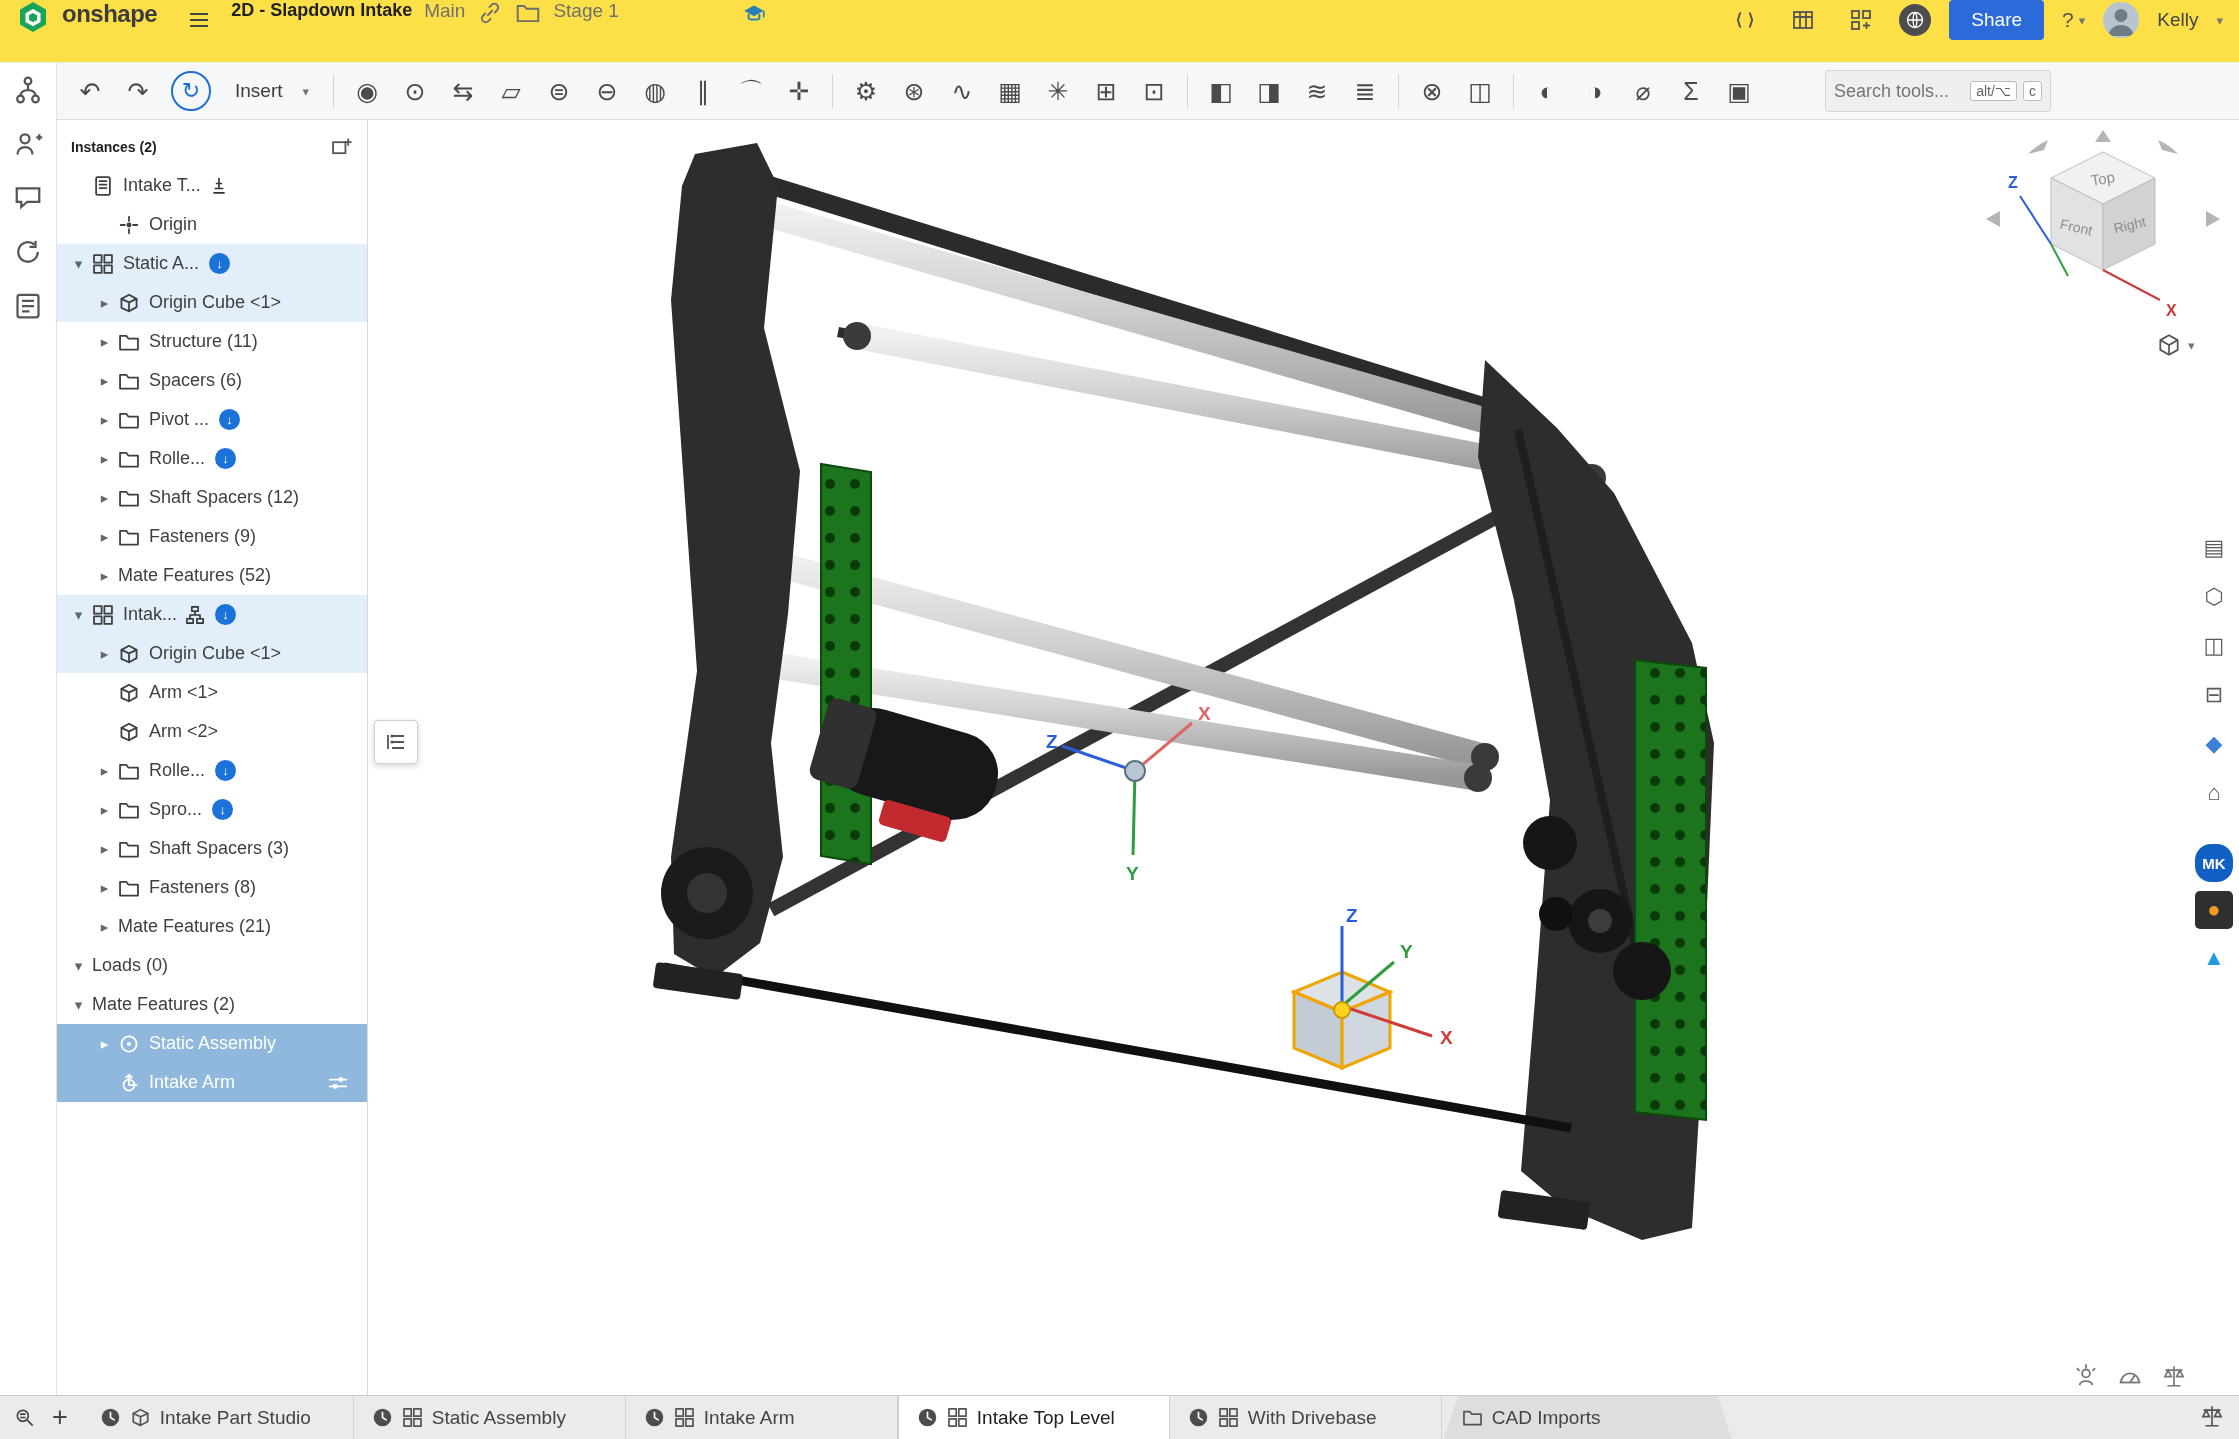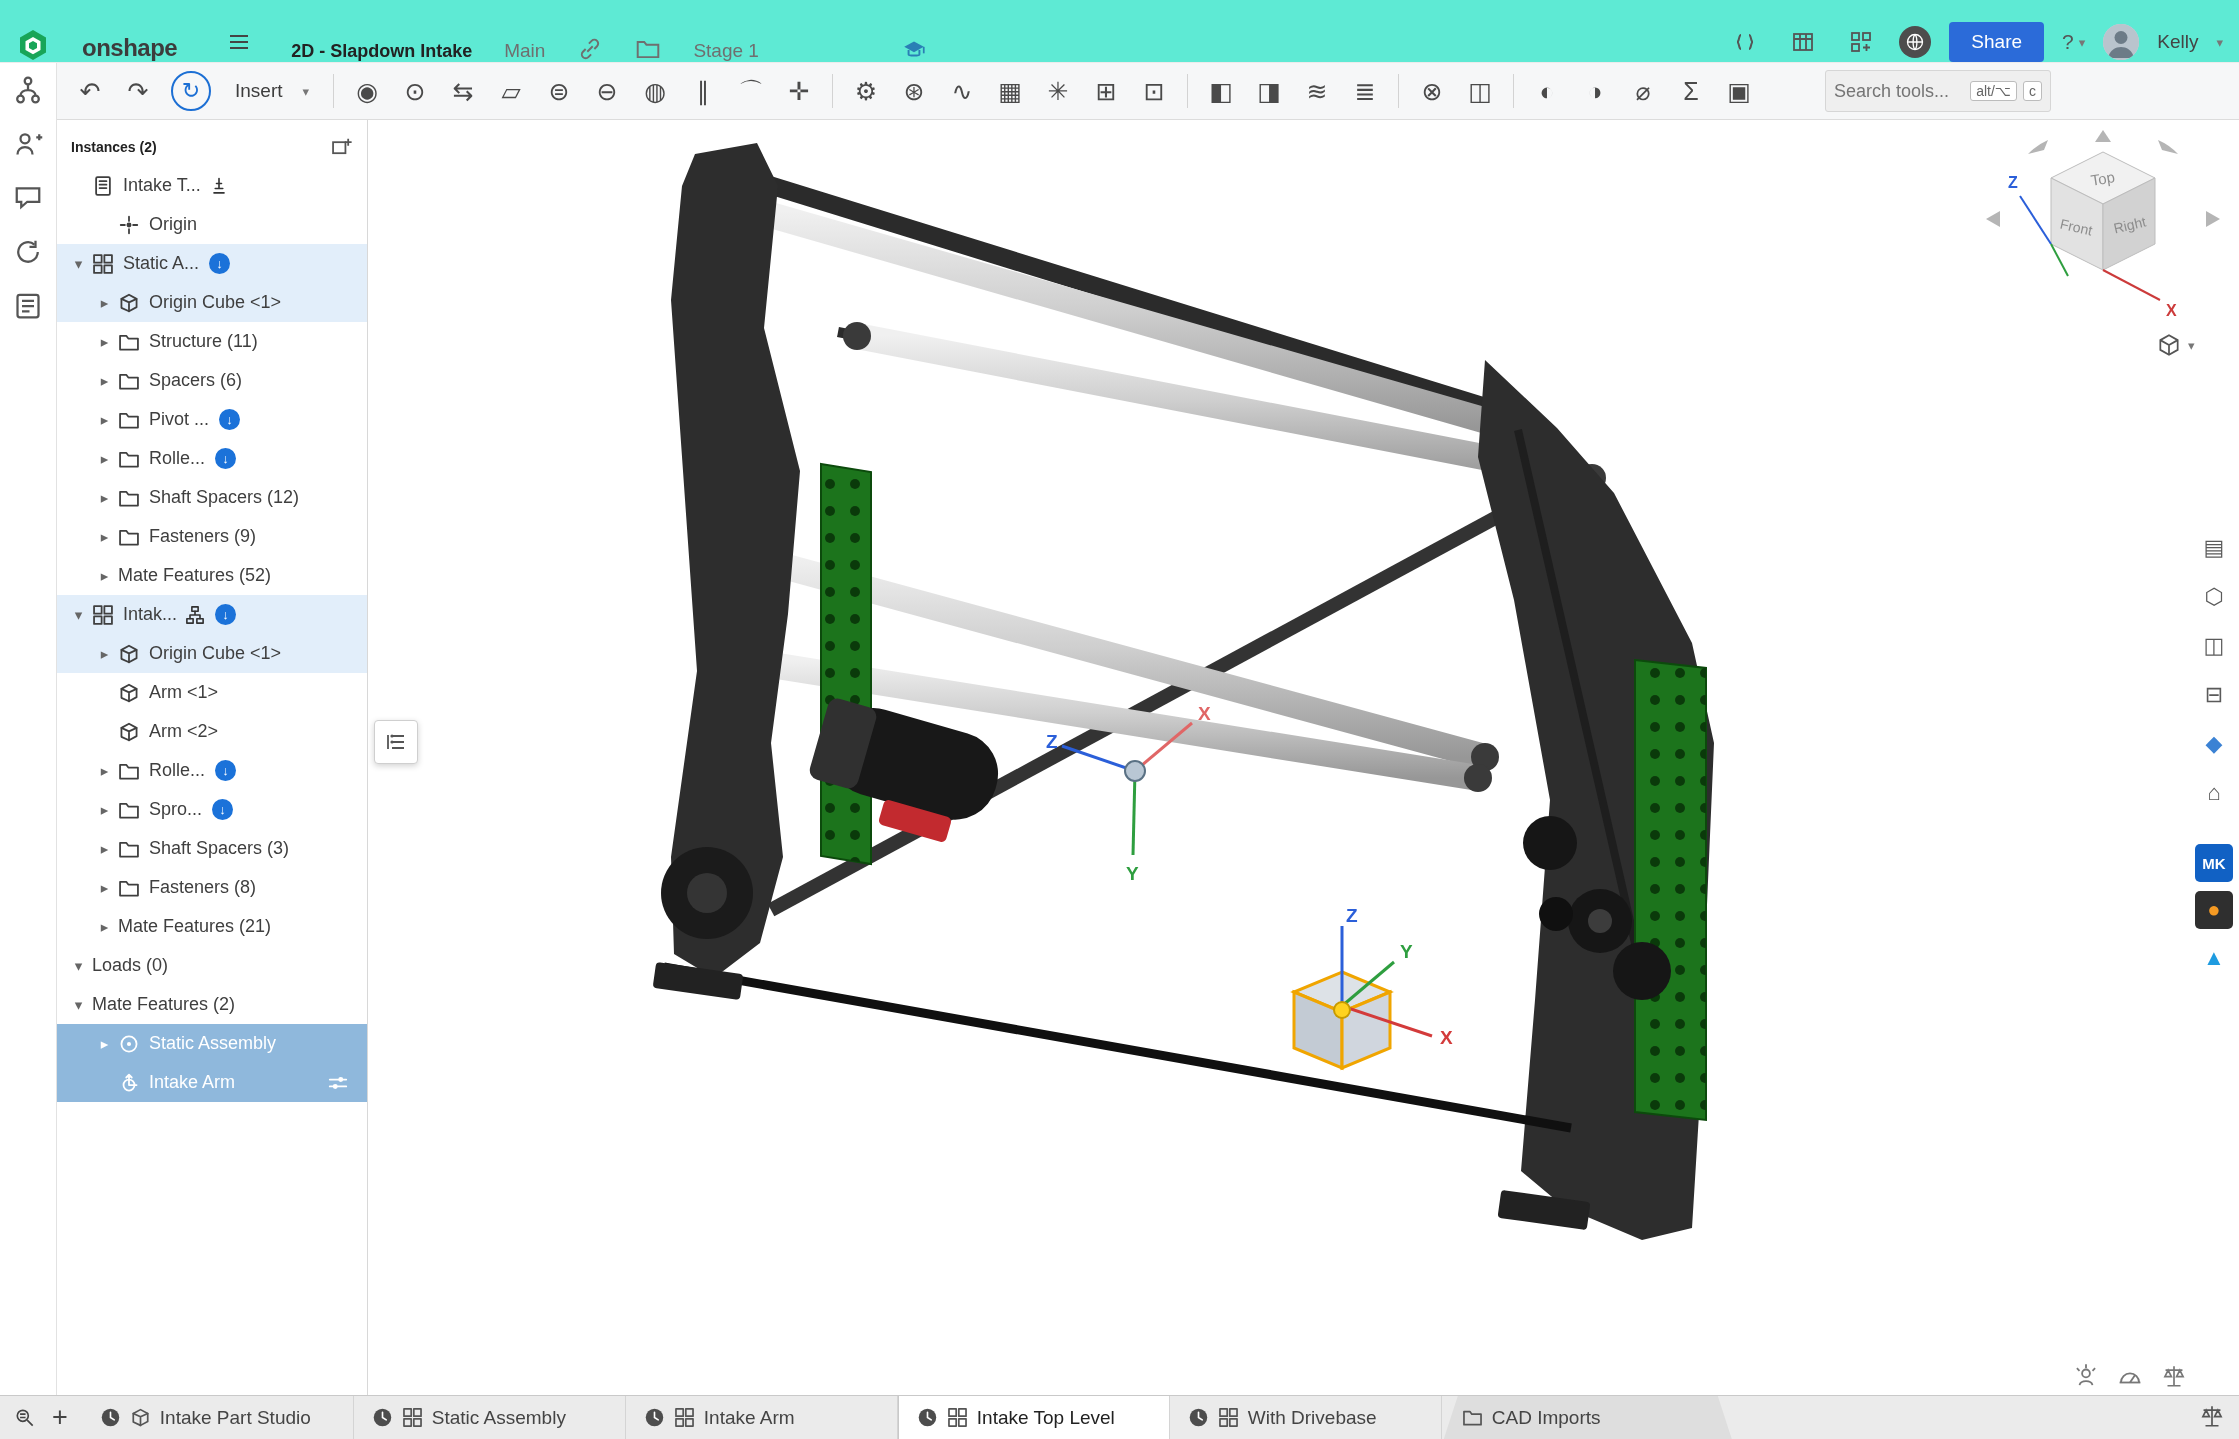--- a/index.html
+++ b/index.html
@@ -1,19 +1,19 @@
 <!DOCTYPE html>
 <html><head>
 <meta charset="utf-8">
 <style>
   *{margin:0;padding:0;box-sizing:border-box}
   html,body{width:2239px;height:1439px;overflow:hidden;font-family:"Liberation Sans",sans-serif;background:#fff;color:#333}
   .app{width:2239px;height:1439px;display:flex;flex-direction:column}
   
-  .header{height:63px;display:flex;align-items:flex-end;padding:0 16px;gap:32px;background:#5eead4;border-bottom:1px solid #ececec}
+  .header{height:63px;display:flex;align-items:flex-start;padding:0 16px;gap:12px;background:#fde047;border-bottom:1px solid #ececec}
   .logo-mark{width:34px;height:34px}
   .wordmark{font-size:24px;font-weight:700;color:#3c3c3c;letter-spacing:-.5px;margin-right:10px}
   .hbtn{width:40px;height:40px;display:flex;align-items:center;justify-content:center;border-radius:4px;color:#4d4d4d;cursor:pointer}
   .hbtn svg{width:24px;height:24px}
   .title{font-size:18px;font-weight:700;color:#222;white-space:nowrap}
   .muted{font-size:19px;color:#6f6f6f;white-space:nowrap}
   .hicon{width:26px;height:26px;color:#6f6f6f}
   .hicon svg,.hicon{display:block}
   .header-right{margin-left:auto;display:flex;align-items:center;gap:18px}
   .share{background:#2b6bd9;color:#fff;font-size:19px;padding:9px 22px;border-radius:4px;cursor:pointer;border:none}
@@ -588,21 +588,21 @@
             <span class="caret" data-interactable="false">▾</span>
           </div>
 
           <div class="right-rail" data-interactable="false">
               <div class="rail-btn" data-interactable="true">▤</div>
               <div class="rail-btn" data-interactable="true">⬡</div>
               <div class="rail-btn" data-interactable="true">◫</div>
               <div class="rail-btn" data-interactable="true">⊟</div>
               <div class="rail-btn" data-interactable="true" style="color: rgb(59, 130, 212);">◆</div>
               <div class="rail-btn" data-interactable="true">⌂</div>
-              <div class="rail-btn boxed gap" data-interactable="true" style="background: rgb(17, 97, 196); color: rgb(255, 255, 255); width: 38px; height: 38px;">MK</div>
+              <div class="rail-btn boxed gap" data-interactable="true" style="background: rgb(17, 97, 196); color: rgb(255, 255, 255); width: 38px; height: 38px; border-radius: 16px;">MK</div>
               <div class="rail-btn" data-interactable="true" style="background: rgb(47, 47, 47); color: rgb(245, 154, 35); width: 38px; height: 38px;">●</div>
               <div class="rail-btn" data-interactable="true" style="color: rgb(30, 155, 224);">▲</div>
             </div>
 
           <div class="corner-tools" data-interactable="false">
             <span class="cico" data-interactable="true">
               <svg viewBox="0 0 20 20" fill="none" stroke="currentColor" stroke-width="1.4">
                   <circle cx="10" cy="8" r="3"></circle>
                   <path d="M5 17c1-4 9-4 10 0M10 1v3M3 4l2 2M17 4l-2 2"></path>
                 </svg>

